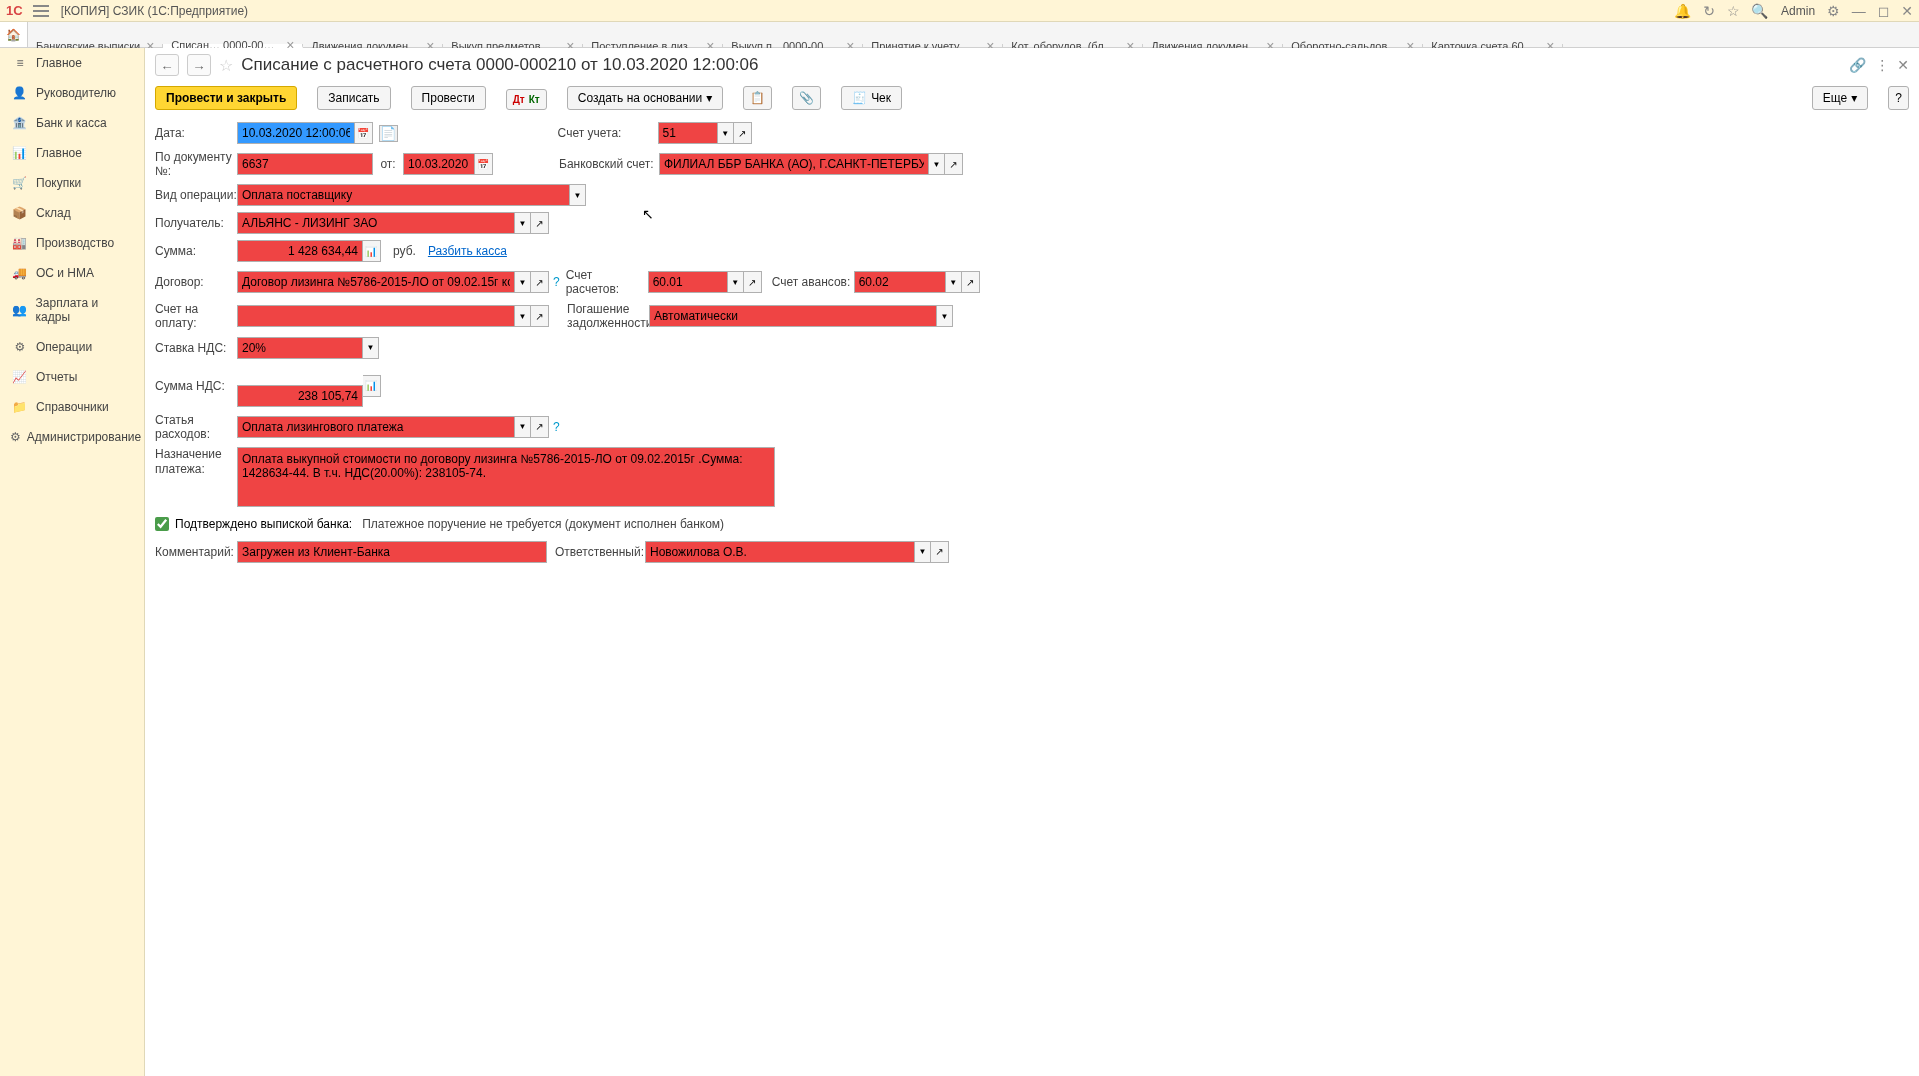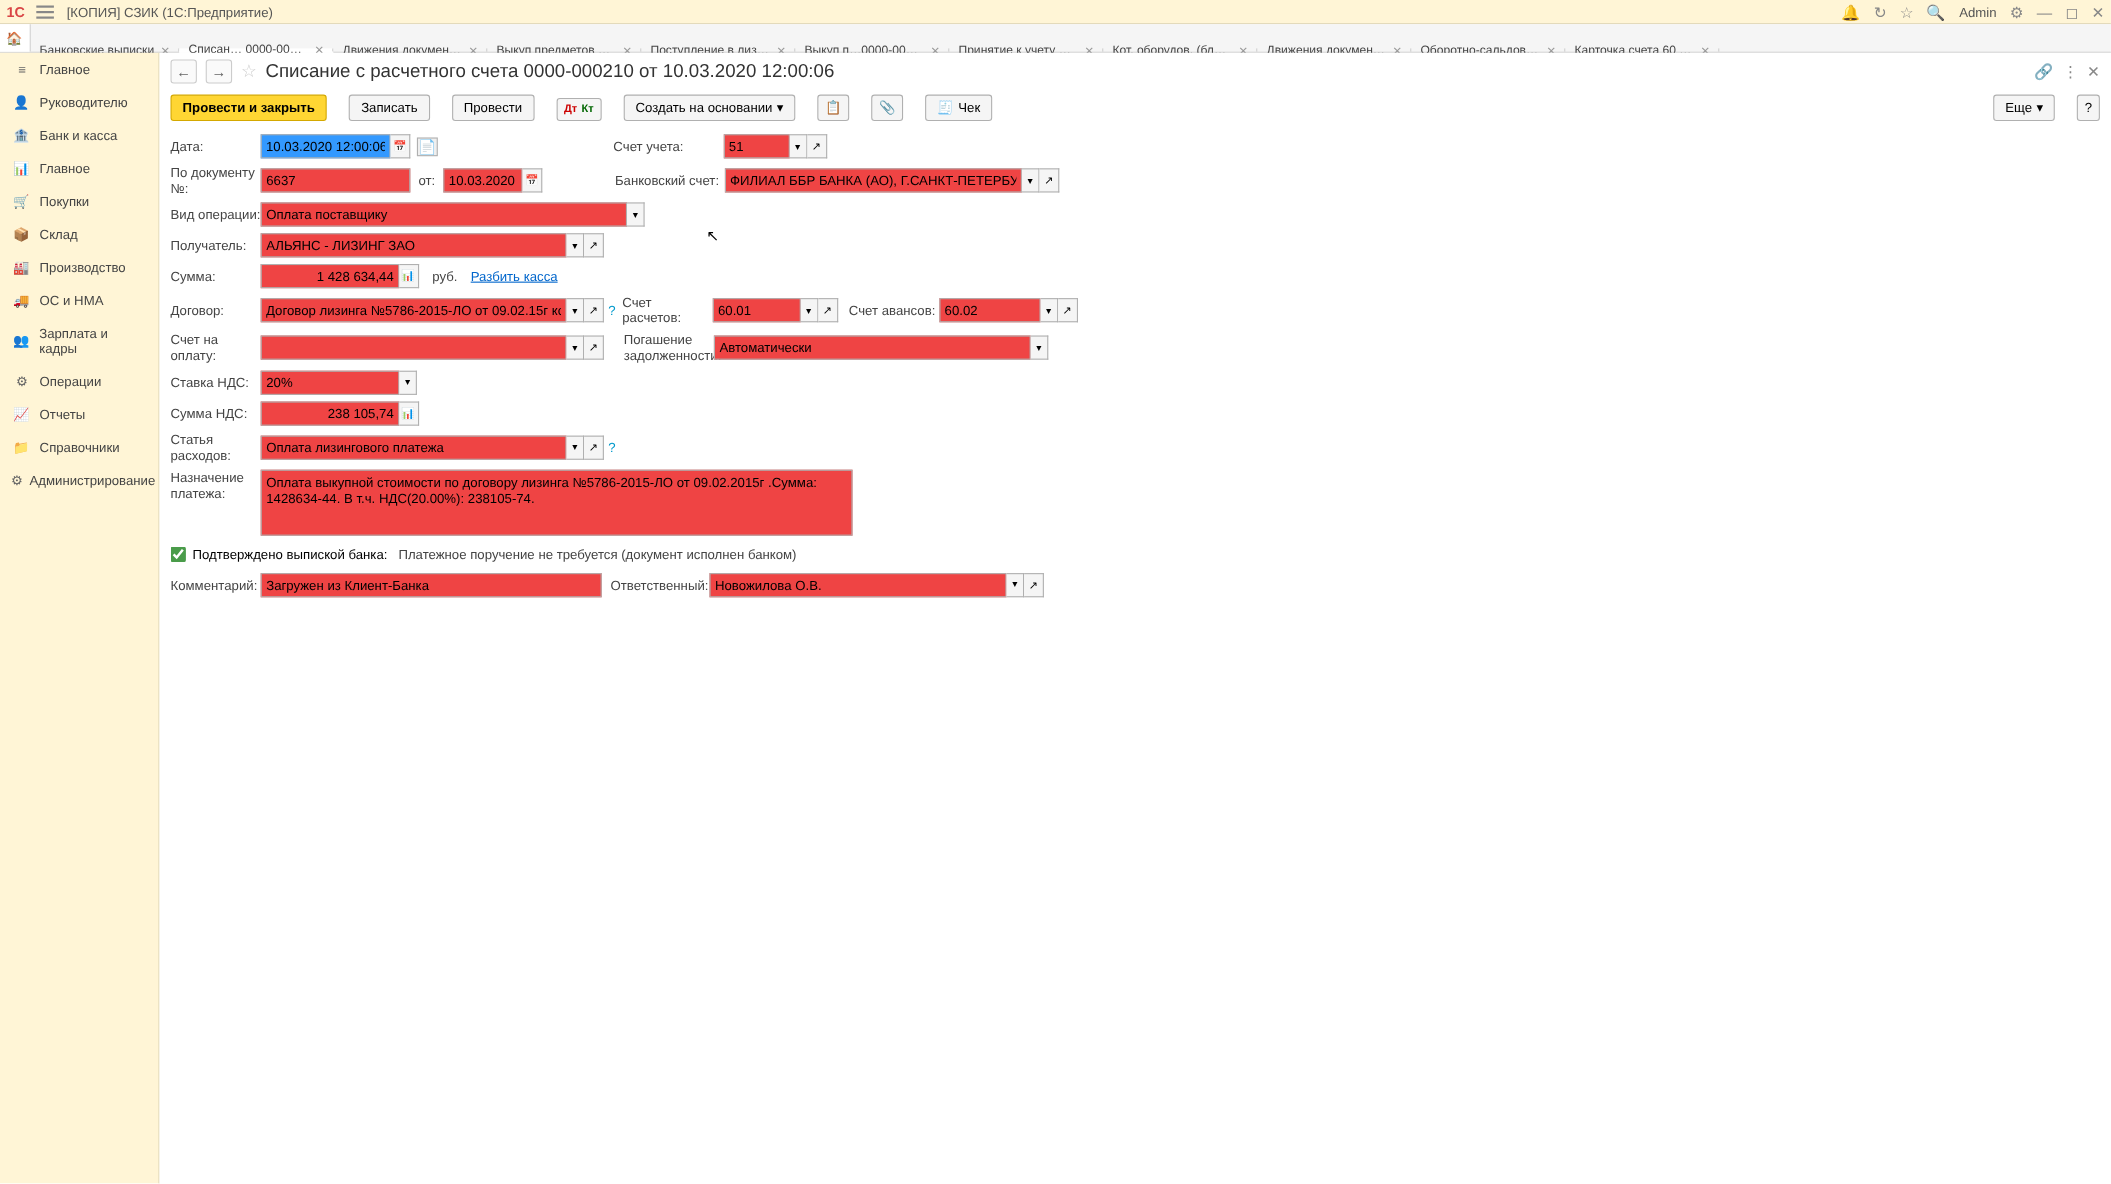--- a/index.html
+++ b/index.html
@@ -329,21 +329,21 @@
         <span class="form-label">Ставка НДС:</span>
         <div class="input-group">
           <input class="form-input" style="width: 126px;" value="20%">
           <button class="dropdown-arrow">▼</button>
         </div>
       </div>
 
       <div class="form-row">
         <span class="form-label">Сумма НДС:</span>
         <div class="input-group">
-          <input class="form-input" style="width: 126px; text-align: right;" value="238 105,74">
+          <input class="form-input" style="width: 126px; text-align: right; margin-top: 20px;" value="238 105,74">
           <button class="btn-small">📊</button>
         </div>
       </div>
 
       <div class="form-row">
         <span class="form-label">Статья расходов:</span>
         <div class="input-group">
           <input class="form-input" style="width: 278px;" value="Оплата лизингового платежа">
           <button class="dropdown-arrow">▼</button>
           <button class="btn-small">↗</button>

